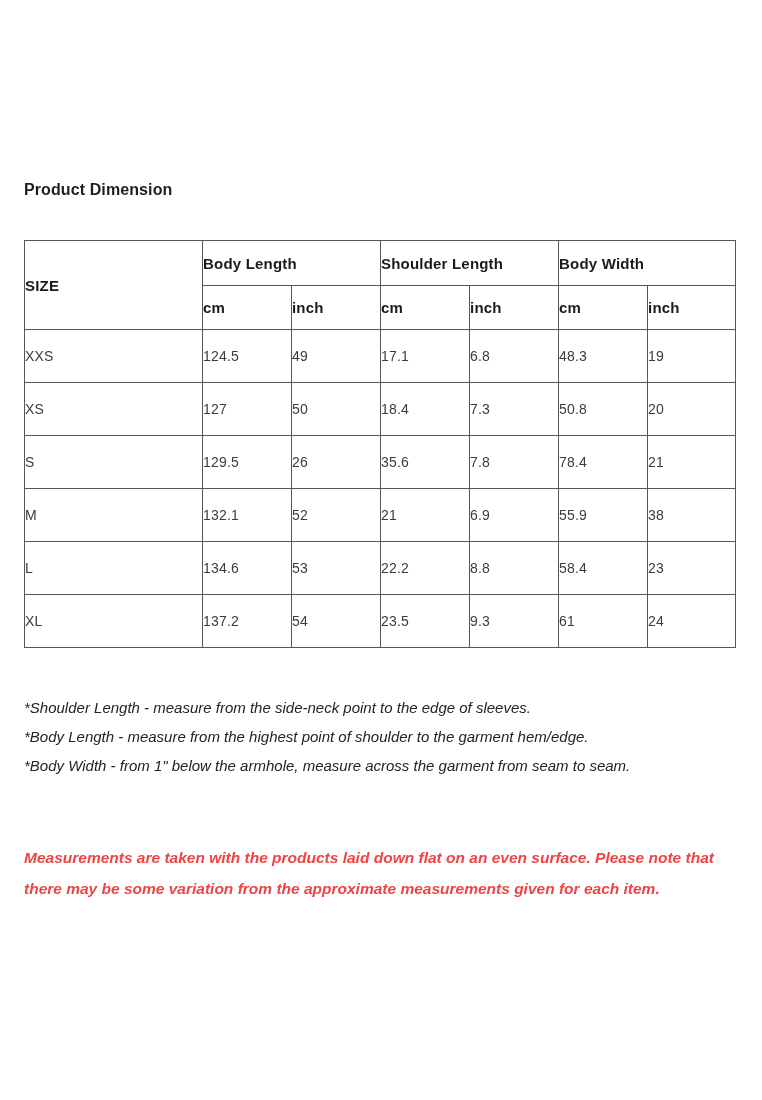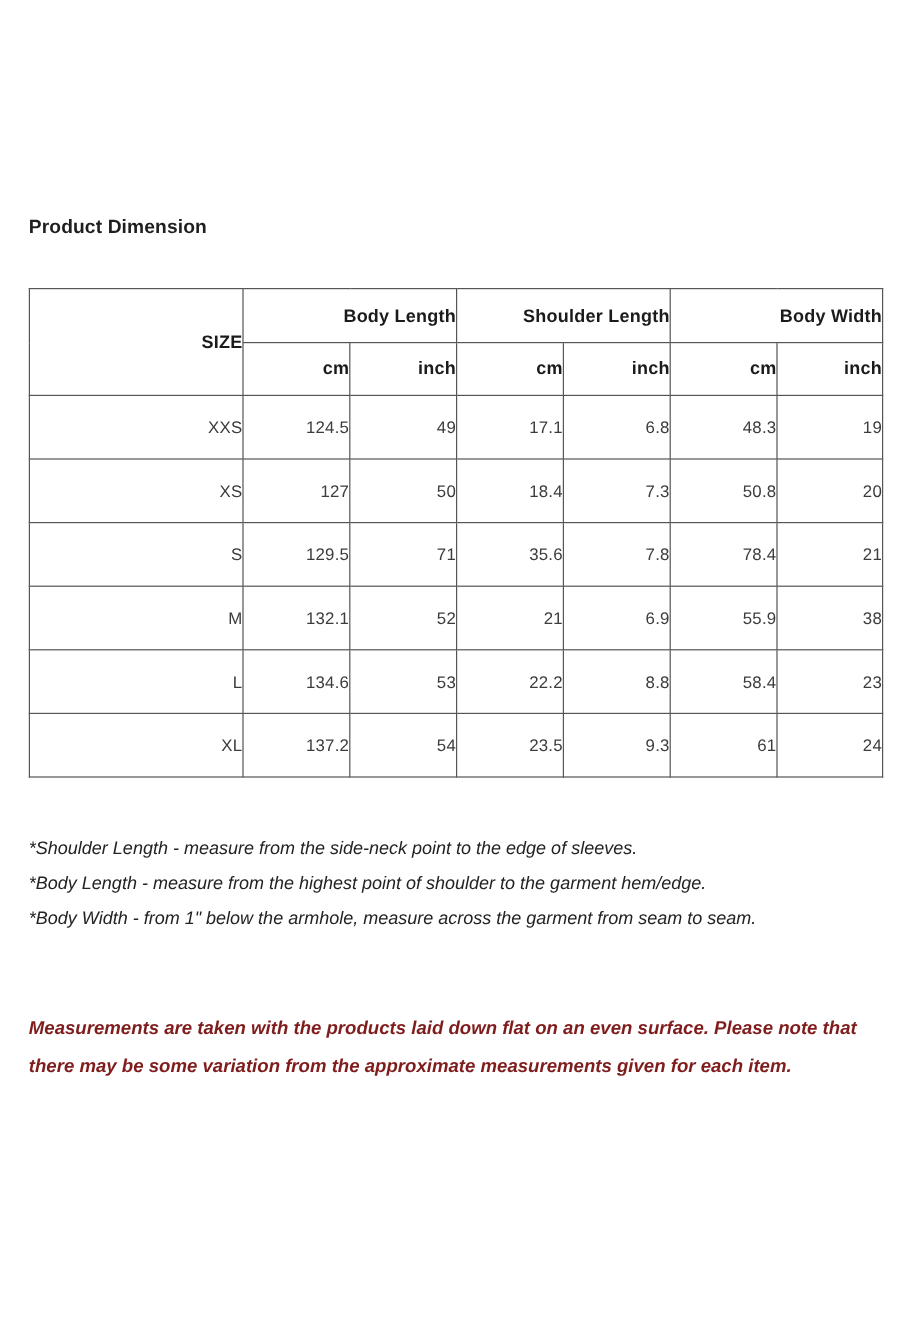--- a/index.html
+++ b/index.html
@@ -41,21 +41,21 @@
     position: absolute;
     left: 24px;
     top: 240px;
     width: 711px;
     border-collapse: collapse;
     table-layout: fixed;
   }
   .size-table th,
   .size-table td {
     border: 1px solid #555555;
-    text-align: right;
+    text-align: left;
     vertical-align: middle;
     padding: 0;
   }
   .size-table th {
     font-size: 15px;
     font-weight: bold;
     color: #1b1b1b;
     letter-spacing: 0.2px;
   }
   .size-table td {
@@ -90,21 +90,21 @@
 
   .disclaimer {
     position: absolute;
     left: 24px;
     top: 842px;
     width: 714px;
     font-size: 15.5px;
     font-style: italic;
     font-weight: bold;
     line-height: 31px;
-    color: #7f1d1d;
+    color: #ef4444;
   }
 </style>
 </head>
 <body>
 
 <div class="page">
 
   <div class="page-title">Product Dimension</div>
 
   <table class="size-table">
@@ -148,21 +148,21 @@
         <td>127</td>
         <td>50</td>
         <td>18.4</td>
         <td>7.3</td>
         <td>50.8</td>
         <td>20</td>
       </tr>
       <tr>
         <td>S</td>
         <td>129.5</td>
-        <td>71</td>
+        <td>26</td>
         <td>35.6</td>
         <td>7.8</td>
         <td>78.4</td>
         <td>21</td>
       </tr>
       <tr>
         <td>M</td>
         <td>132.1</td>
         <td>52</td>
         <td>21</td>

